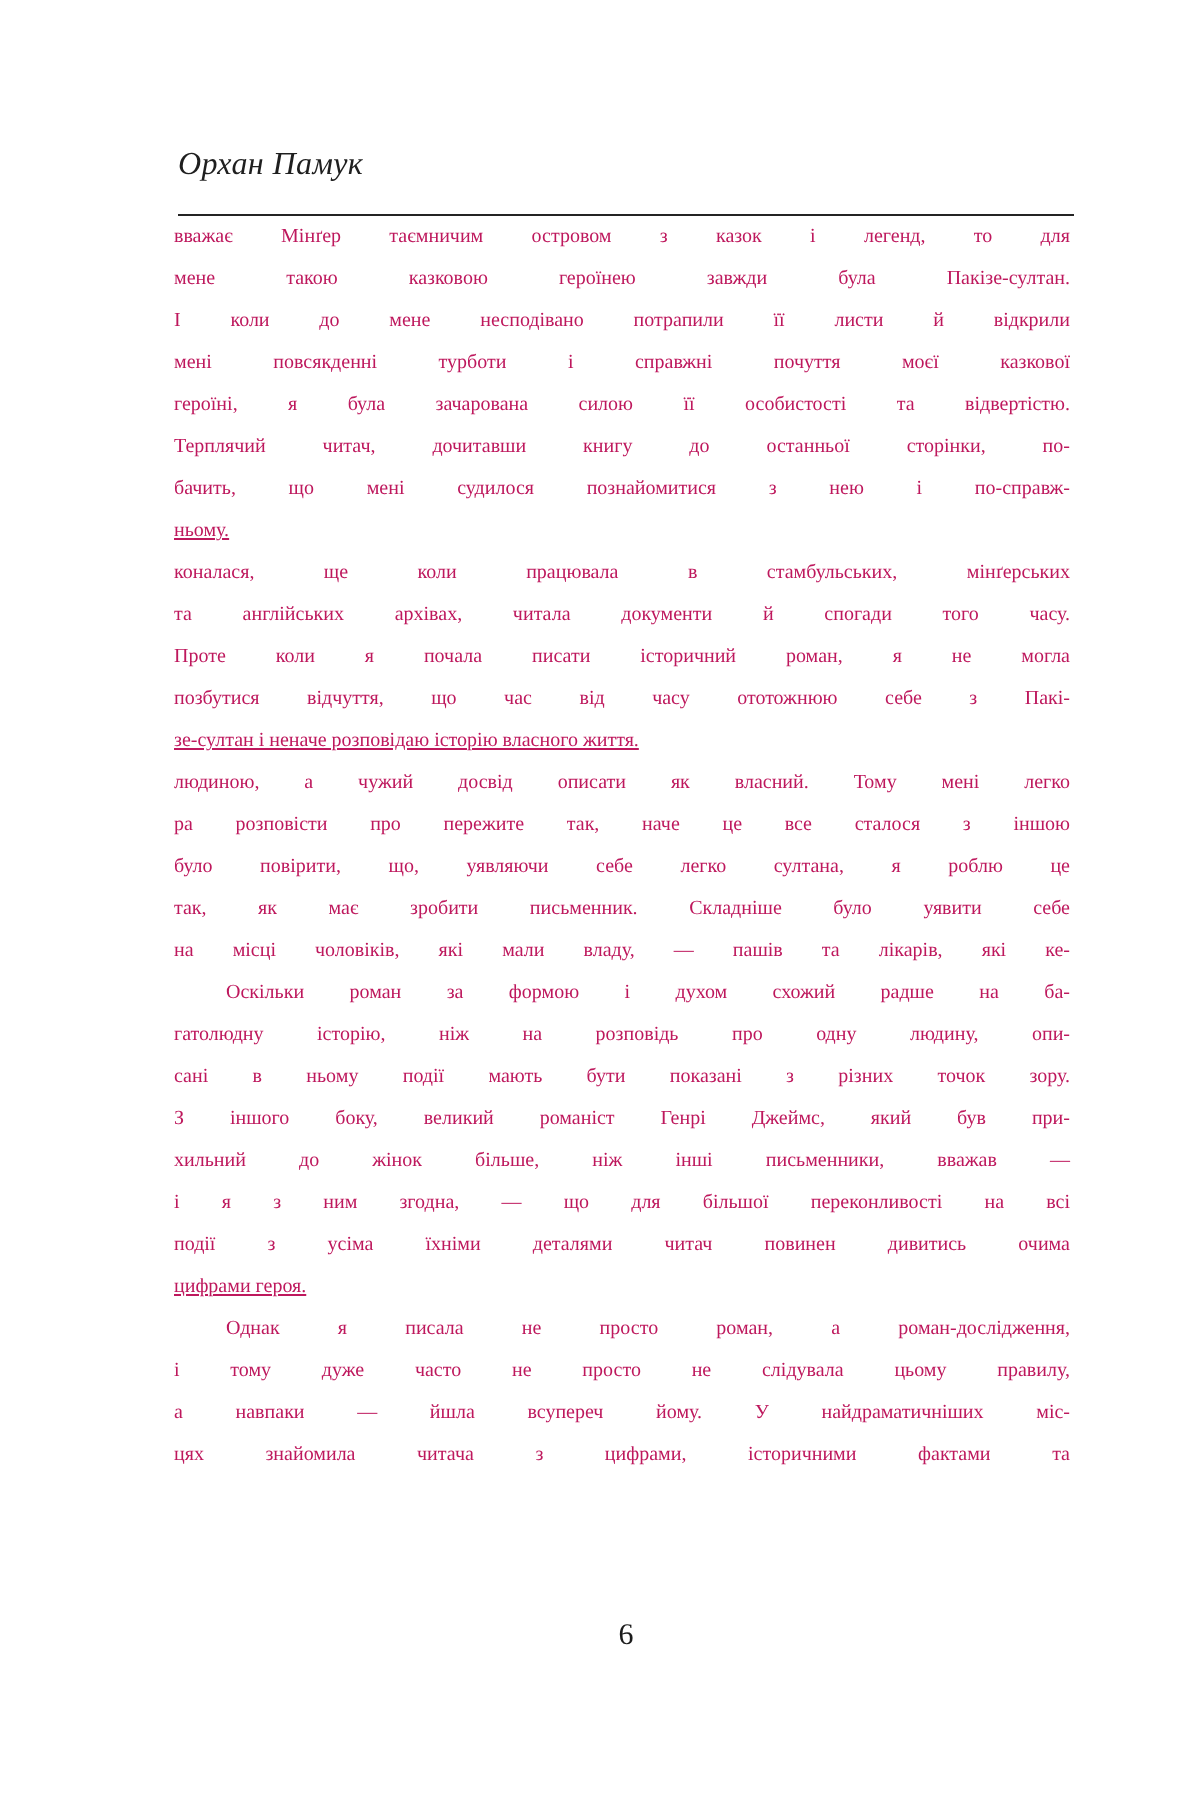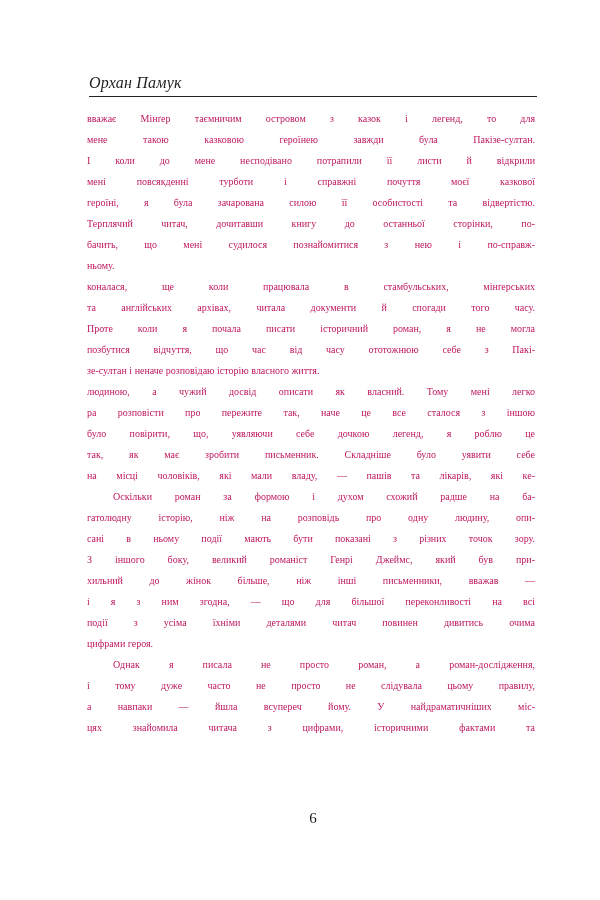--- a/index.html
+++ b/index.html
@@ -19,21 +19,21 @@
     background: #ffffff;
     overflow: hidden;
     color: #1b1b1b;
   }
   .running-header {
     position: absolute;
     left: 89px;
     top: 74px;
     width: 448px;
     border-bottom: 1.2px solid #242424;
-    padding-bottom: 4px;
+    padding-bottom: 15px;
   }
   .author {
     font-style: italic;
     font-size: 16px;
     line-height: 18px;
     color: #1f1f1f;
     letter-spacing: 0.2px;
   }
   .body-text {
     position: absolute;
@@ -50,20 +50,21 @@
     -moz-text-align-last: justify;
     white-space: normal;
     height: 21px;
     overflow: visible;
   }
   .line.indent {
     text-indent: 26px;
   }
   .line.para-end {
     text-align-last: left;
+    text-decoration: underline;
     -moz-text-align-last: left;
   }
   .page-number {
     position: absolute;
     left: 89px;
     top: 810px;
     width: 448px;
     text-align: center;
     font-size: 15px;
     color: #1b1b1b;
@@ -87,21 +88,21 @@
       <div class="line">Терплячий читач, дочитавши книгу до останньої сторінки, по-</div>
       <div class="line">бачить, що мені судилося познайомитися з нею і по-справж-</div>
       <div class="line para-end">ньому.</div>
       <div class="line">коналася, ще коли працювала в стамбульських, мінґерських</div>
       <div class="line">та англійських архівах, читала документи й спогади того часу.</div>
       <div class="line">Проте коли я почала писати історичний роман, я не могла</div>
       <div class="line">позбутися відчуття, що час від часу ототожнюю себе з Пакі-</div>
       <div class="line para-end">зе-султан і неначе розповідаю історію власного життя.</div>
       <div class="line">людиною, а чужий досвід описати як власний. Тому мені легко</div>
       <div class="line">ра розповісти про пережите так, наче це все сталося з іншою</div>
-      <div class="line">було повірити, що, уявляючи себе дочкою легенд, я роблю це</div>
+      <div class="line">було повірити, що, уявляючи себе легко султана, я роблю це</div>
       <div class="line">так, як має зробити письменник. Складніше було уявити себе</div>
       <div class="line">на місці чоловіків, які мали владу, — пашів та лікарів, які ке-</div>
       <div class="line indent">Оскільки роман за формою і духом схожий радше на ба-</div>
       <div class="line">гатолюдну історію, ніж на розповідь про одну людину, опи-</div>
       <div class="line">сані в ньому події мають бути показані з різних точок зору.</div>
       <div class="line">З іншого боку, великий романіст Генрі Джеймс, який був при-</div>
       <div class="line">хильний до жінок більше, ніж інші письменники, вважав —</div>
       <div class="line">і я з ним згодна, — що для більшої переконливості на всі</div>
       <div class="line">події з усіма їхніми деталями читач повинен дивитись очима</div>
       <div class="line para-end">цифрами героя.</div>

